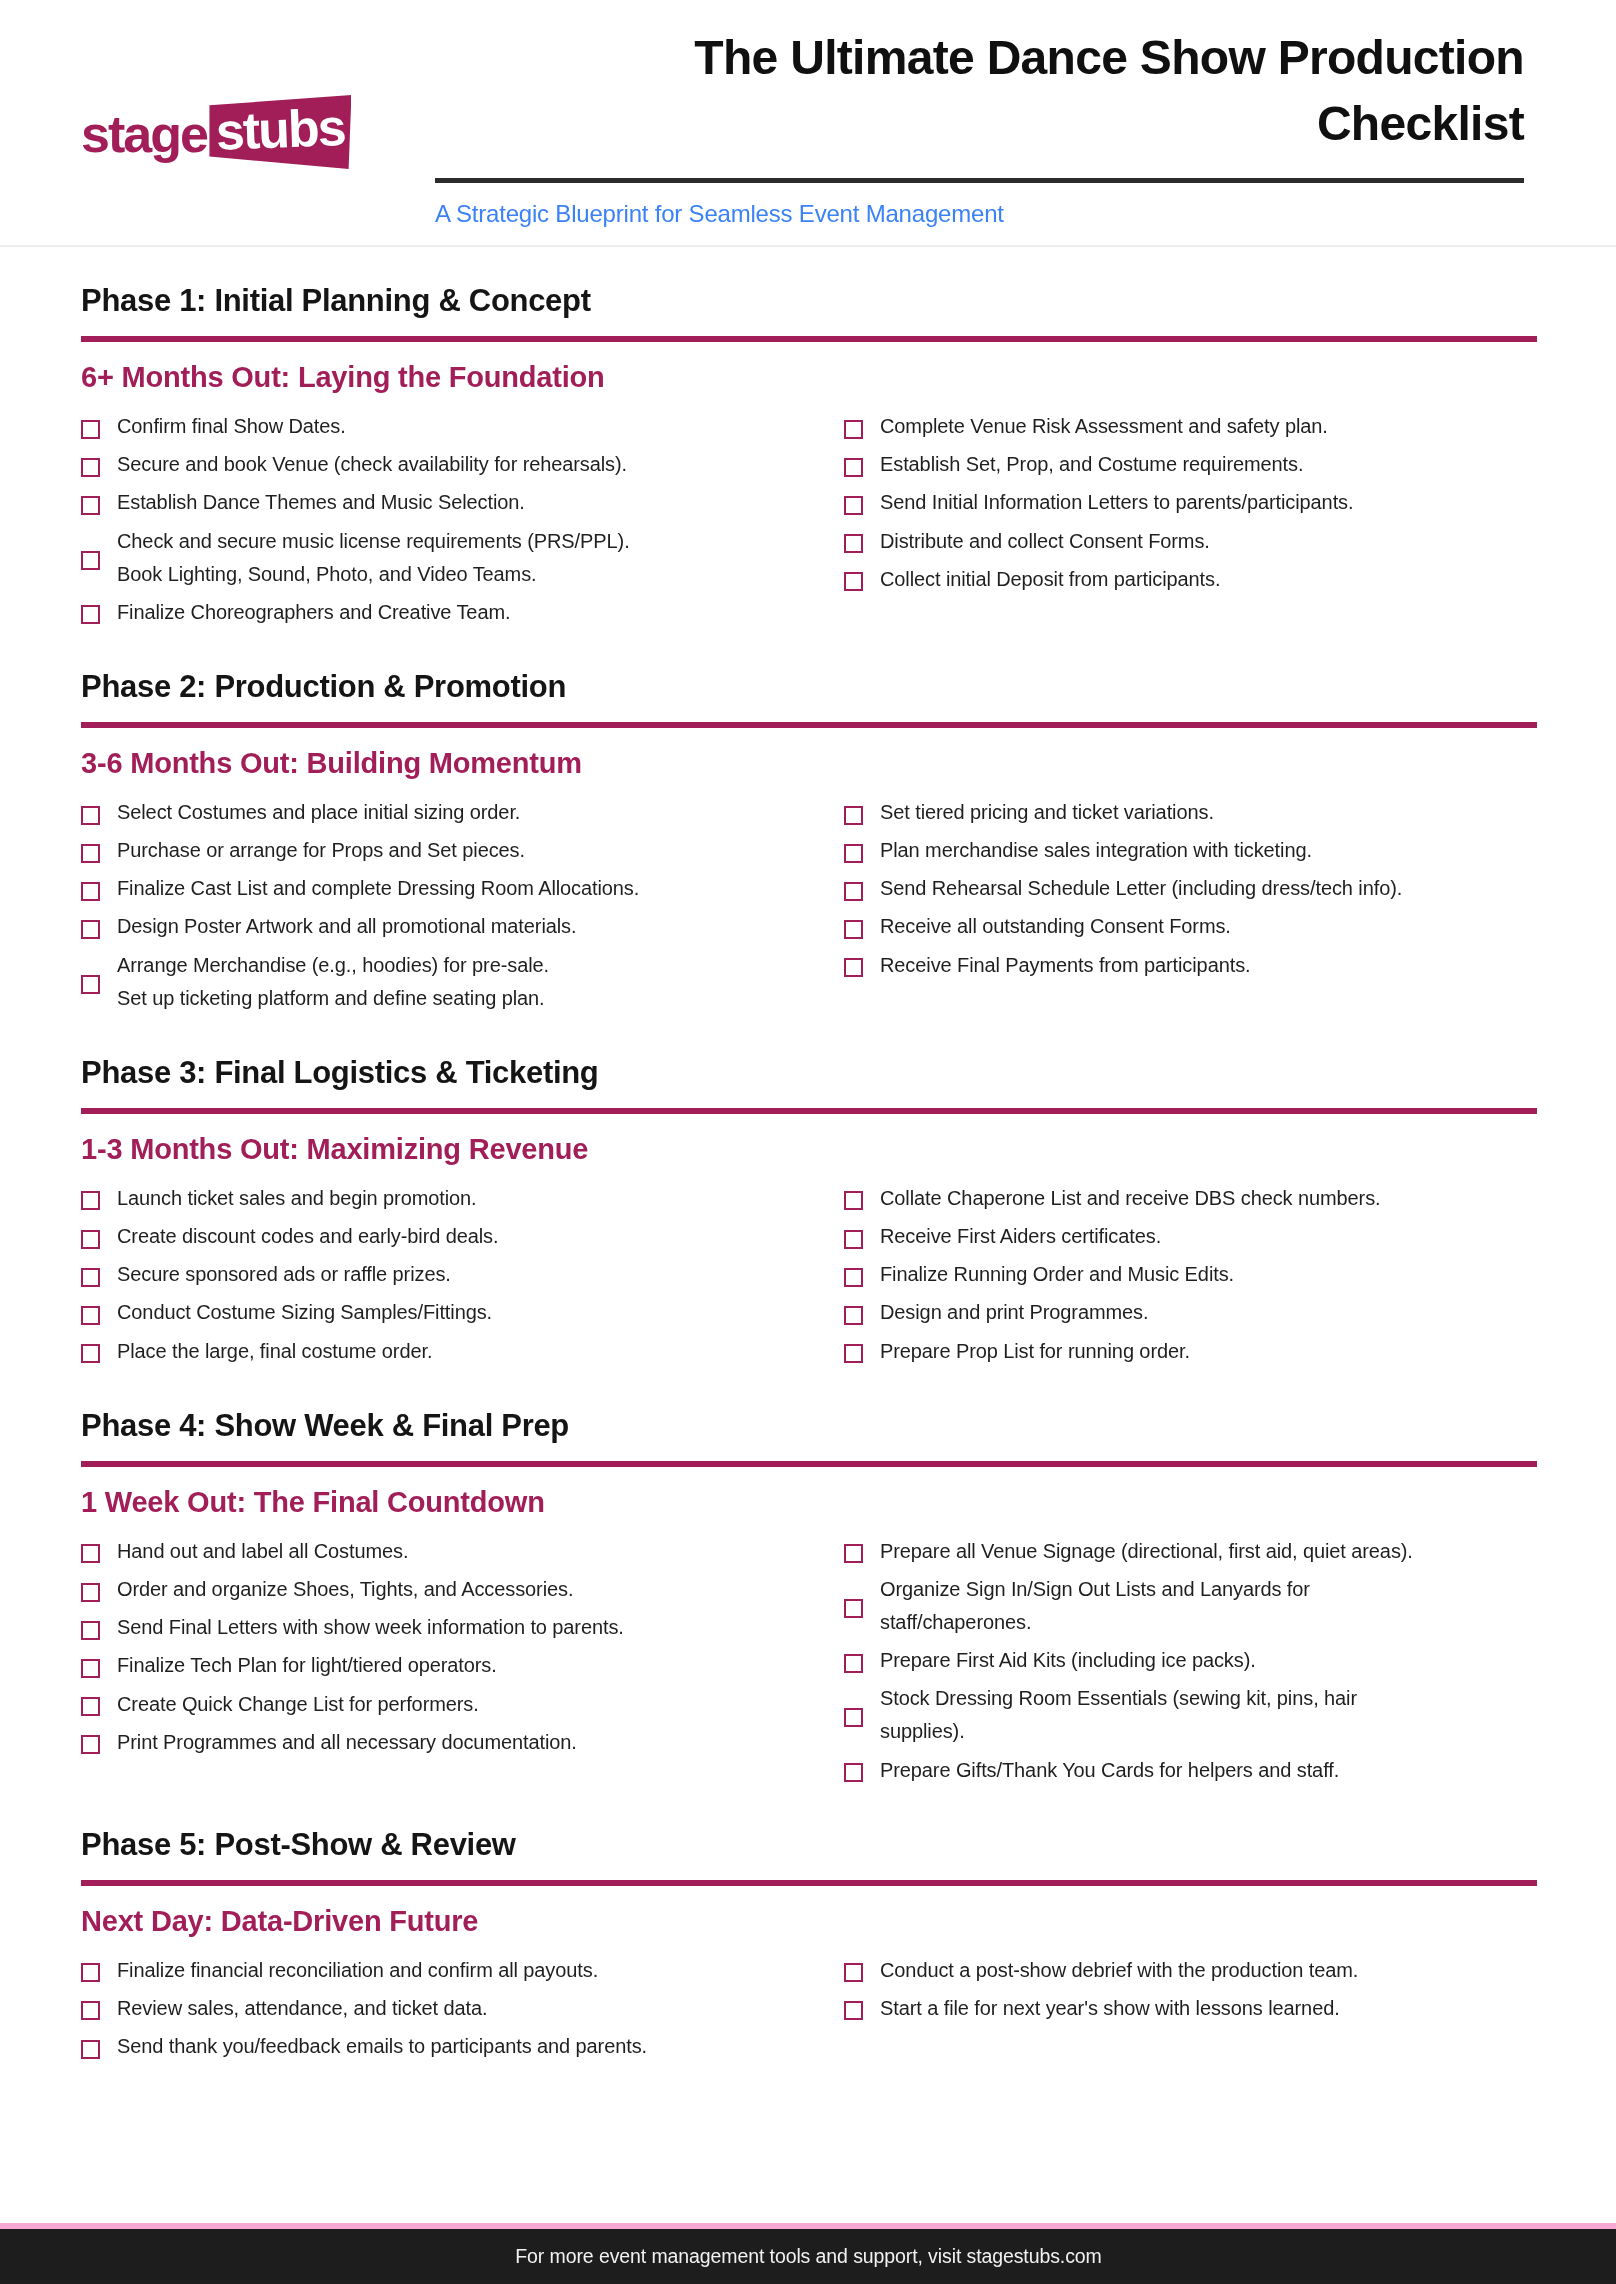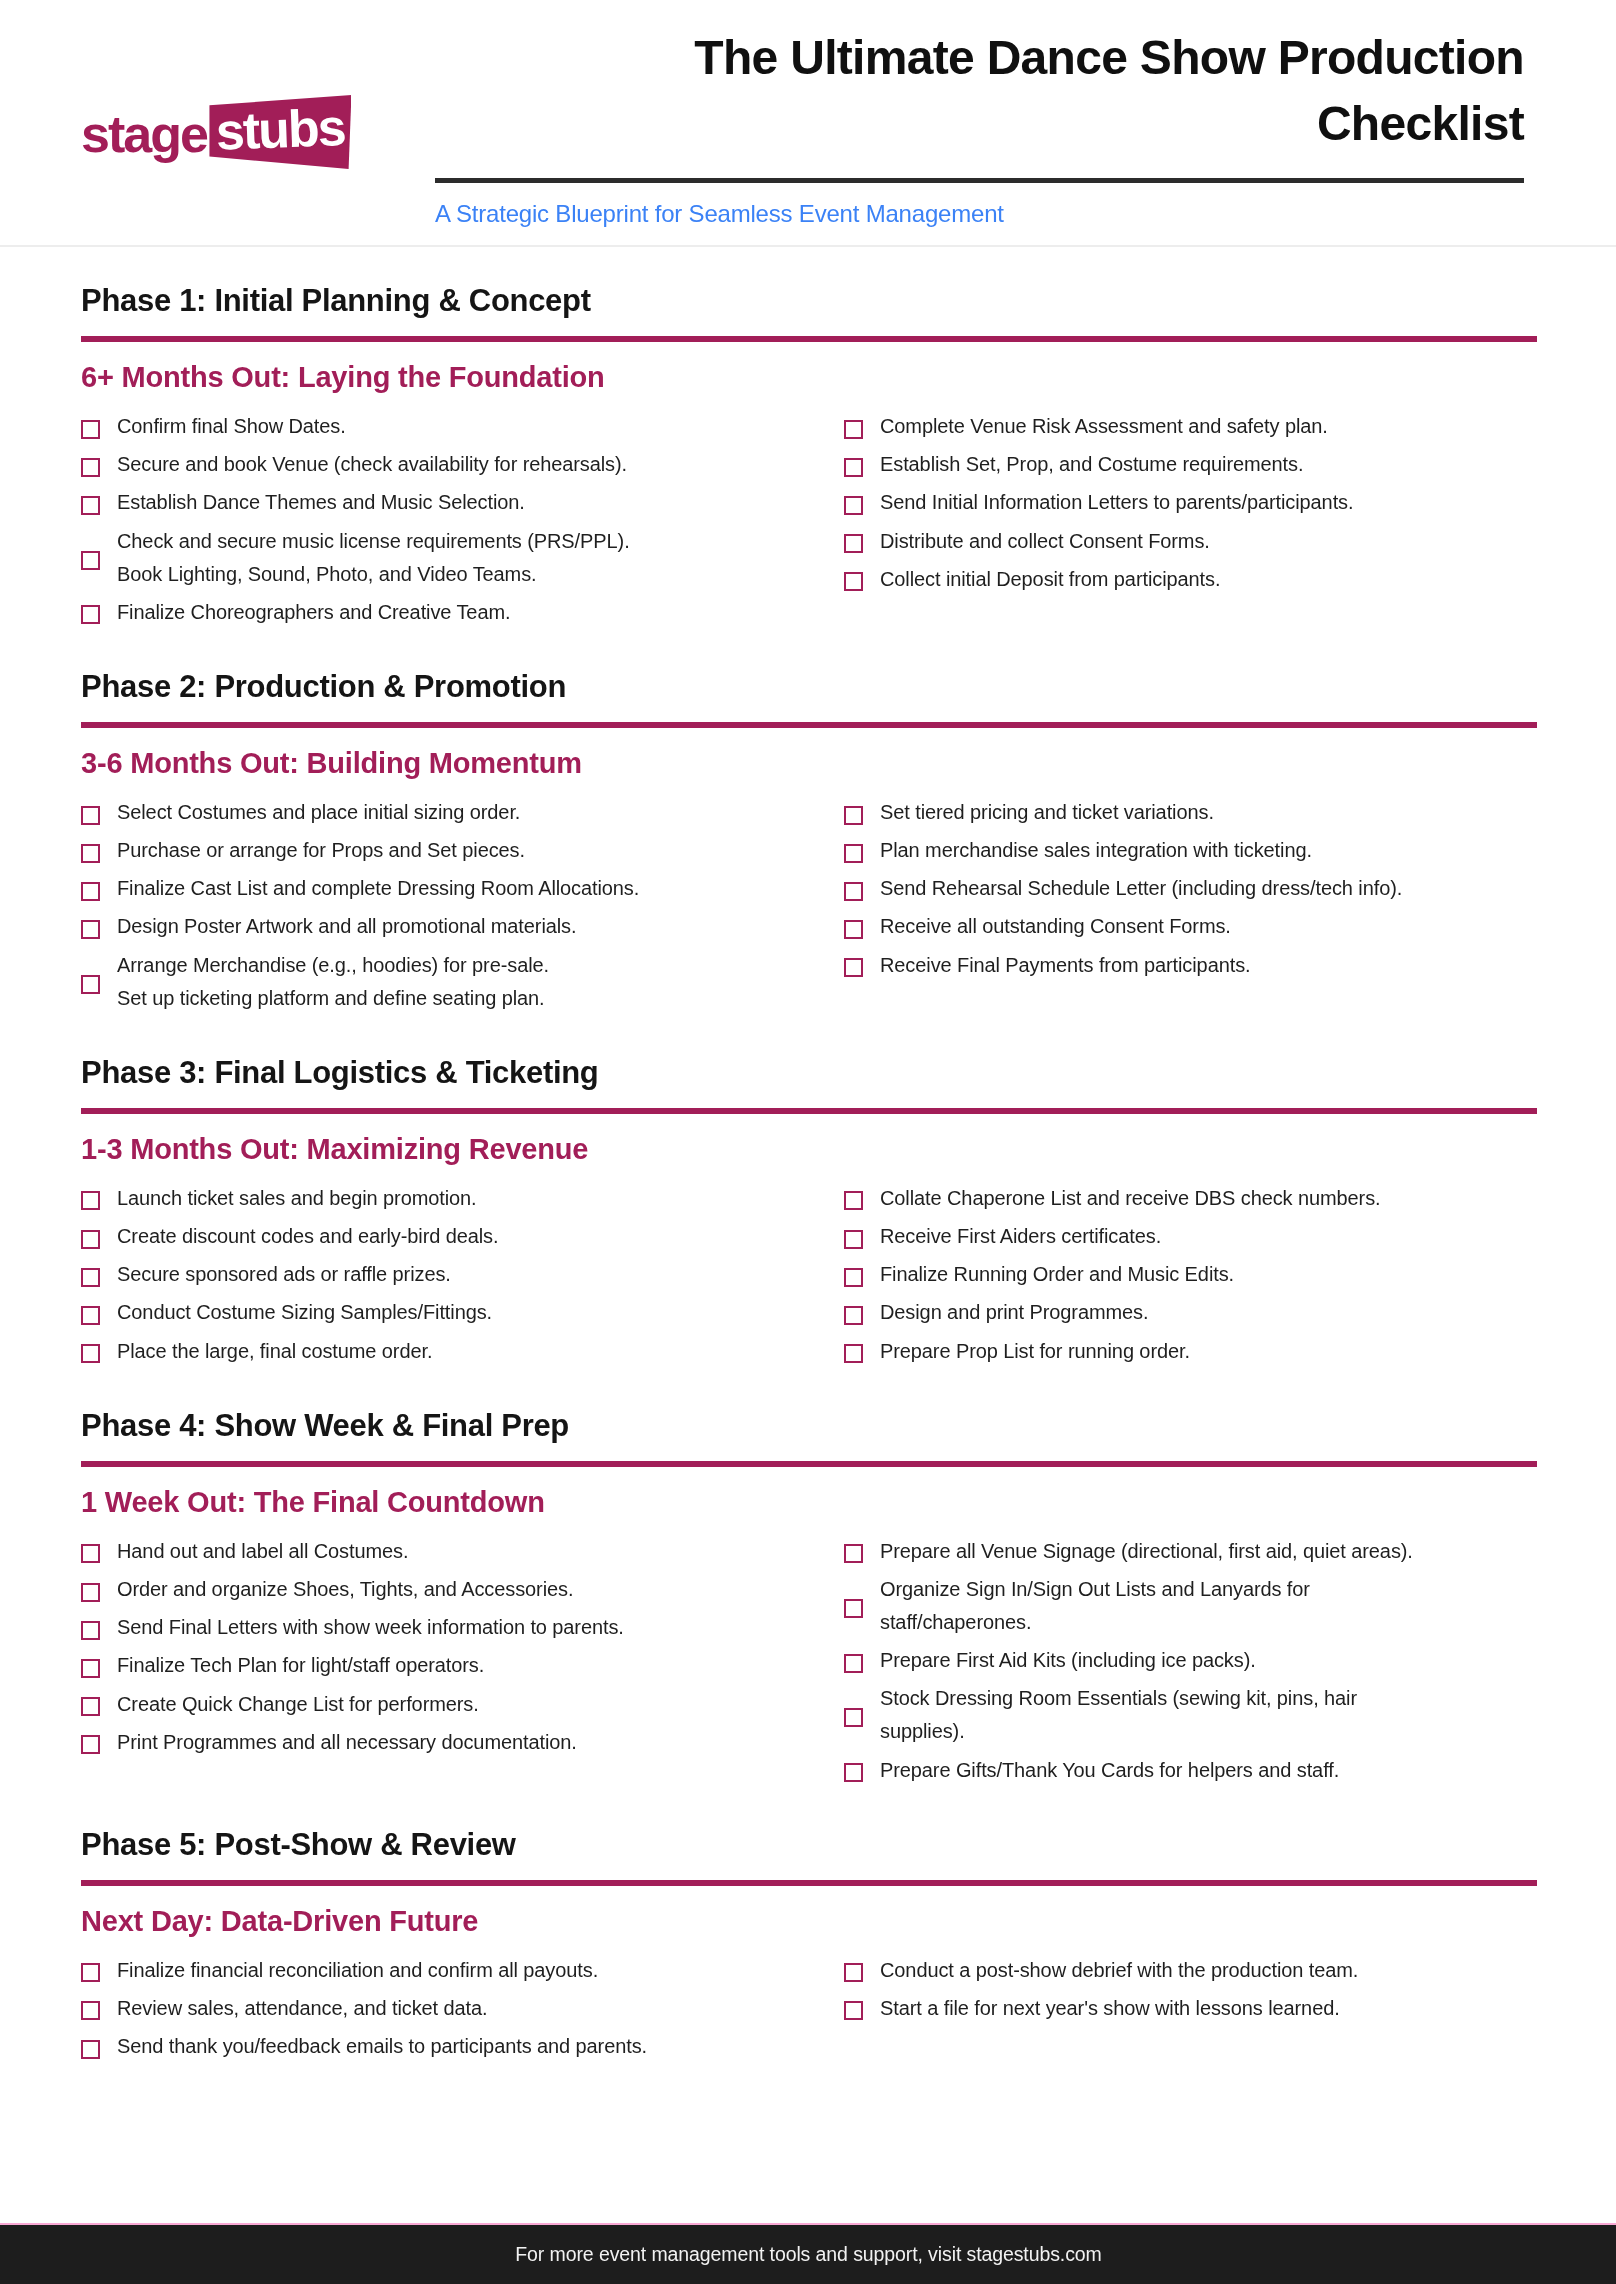--- a/index.html
+++ b/index.html
@@ -116,21 +116,21 @@
     letter-spacing: -0.1px;
     color: #1f1f1f;
   }
 
   
   footer {
     flex: none;
     margin-top: auto;
     height: 61px;
     background: #1d1d1d;
-    border-top: 2px solid #f9a8d4;
+    border-top: 6px solid #f9a8d4;
     display: flex; align-items: center; justify-content: center;
   }
   footer span {
     color: #f2f2f2; font-size: 19.5px;
     letter-spacing: -0.1px;
   }
 </style>
 </head>
 <body style="--accent: #A21E58;">
 
@@ -320,21 +320,21 @@
             <li class="item">
               <span class="cb"></span>
               <span class="txt">Order and organize Shoes, Tights, and Accessories.</span>
             </li>
             <li class="item">
               <span class="cb"></span>
               <span class="txt">Send Final Letters with show week information to parents.</span>
             </li>
             <li class="item">
               <span class="cb"></span>
-              <span class="txt">Finalize Tech Plan for light/staff operators.</span>
+              <span class="txt">Finalize Tech Plan for light/tiered operators.</span>
             </li>
             <li class="item">
               <span class="cb"></span>
               <span class="txt">Create Quick Change List for performers.</span>
             </li>
             <li class="item">
               <span class="cb"></span>
               <span class="txt">Print Programmes and all necessary documentation.</span>
             </li>
           </ul>

